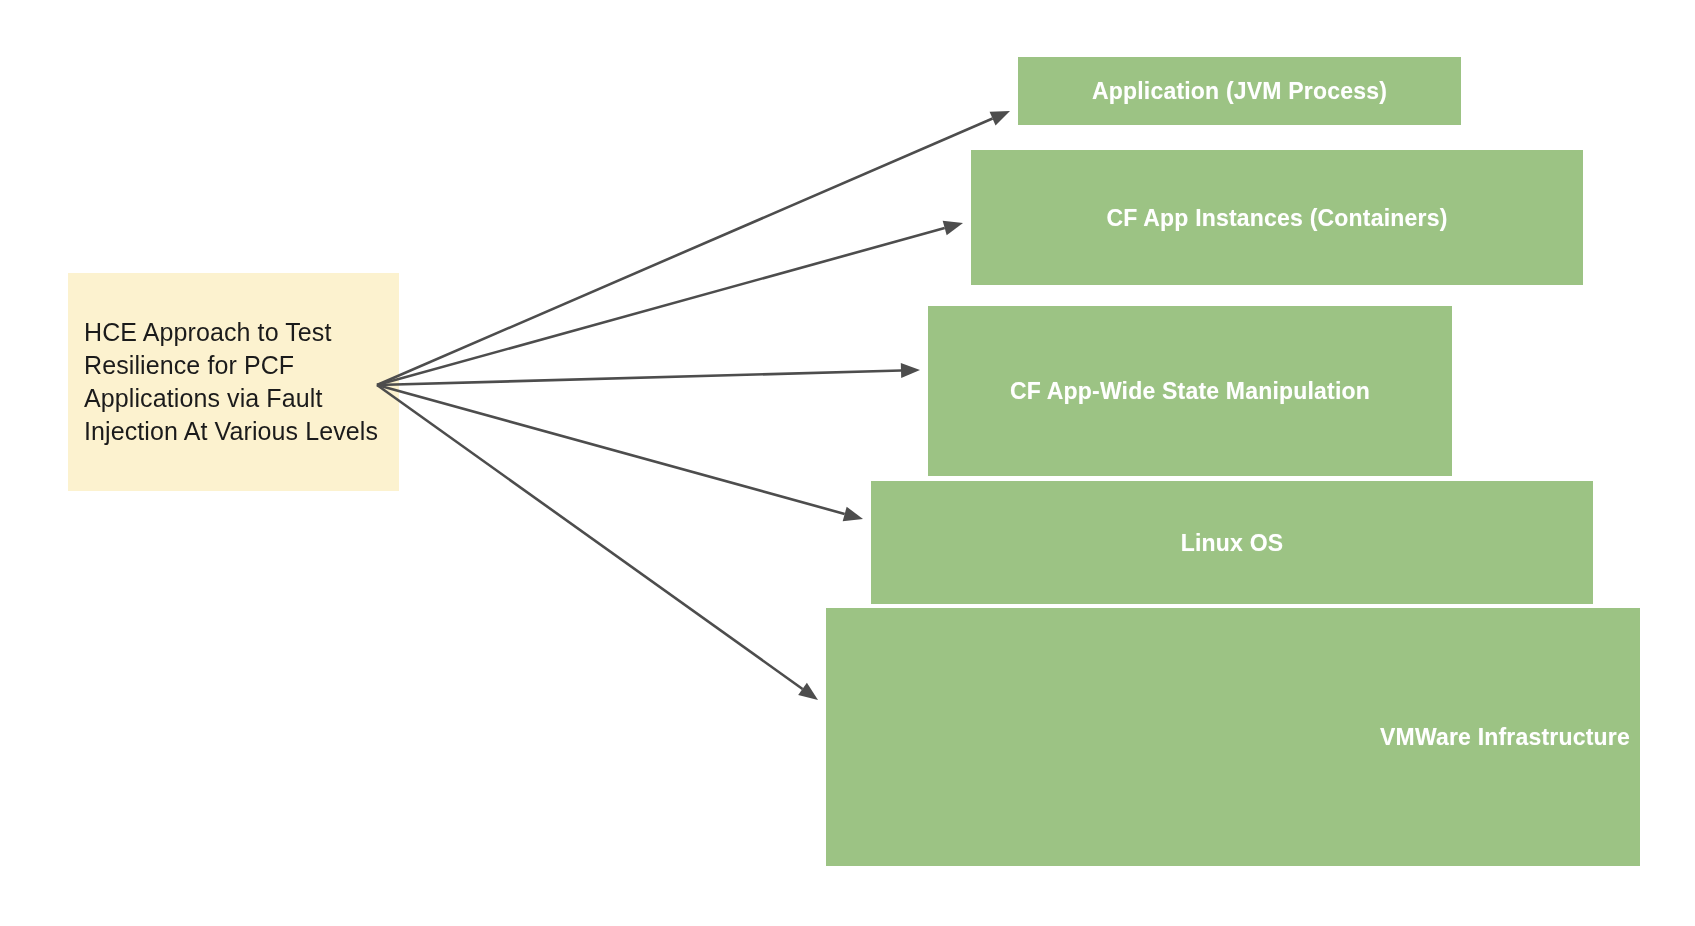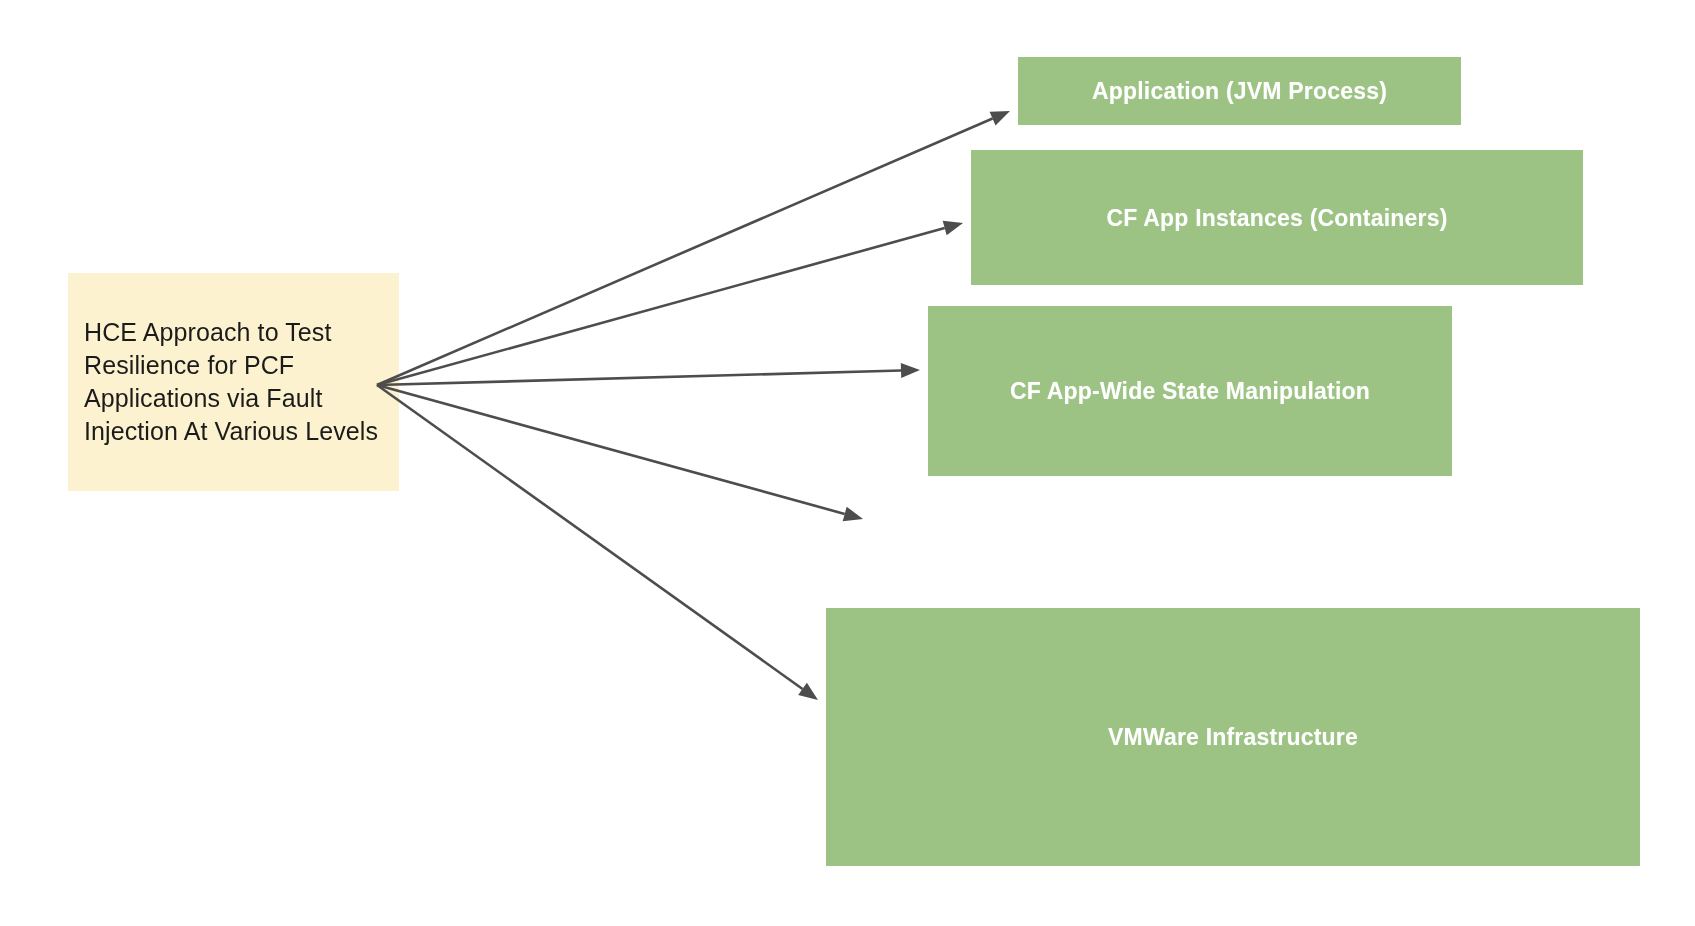--- a/index.html
+++ b/index.html
@@ -82,21 +82,24 @@
 
   <div class="layer-box" style="left: 1018px; top: 57px; width: 443px; height: 68px; background: rgb(156, 195, 132);">
     <span class="layer-label">Application (JVM Process)</span>
   </div>
   <div class="layer-box" style="left: 971px; top: 150px; width: 612px; height: 135px; background: rgb(156, 195, 132);">
     <span class="layer-label">CF App Instances (Containers)</span>
   </div>
   <div class="layer-box" style="left: 928px; top: 306px; width: 524px; height: 170px; background: rgb(156, 195, 132);">
     <span class="layer-label">CF App-Wide State Manipulation</span>
   </div>
-  <div class="layer-box" style="left: 826px; top: 608px; width: 814px; height: 258px; background: rgb(156, 195, 132);">
+  <div class="layer-box" style="left: 871px; top: 481px; width: 722px; height: 123px; background: rgb(156, 195, 132);">
+    <span class="layer-label">Linux OS</span>
+  </div>
+  <div class="layer-box" style="left: 826px; top: 608px; width: 814px; height: 258px; background: rgb(156, 195, 132); justify-content: flex-end;">
     <span class="layer-label">VMWare Infrastructure</span>
   </div>
 
   <svg id="arrows-layer" viewBox="0 0 1695 926" xmlns="http://www.w3.org/2000/svg">
       <g>
         <line x1="377" y1="385" x2="992.5634296587364" y2="118.54758337046799" stroke="#4d4d4d" stroke-width="2.6" stroke-linecap="butt"></line>
         <polygon points="1010,111 995.5427388839211,125.4304400841247 989.5841204335517,111.66472665681128" fill="#4d4d4d"></polygon>
       </g>
       <g>
         <line x1="377" y1="385" x2="944.6869055123008" y2="228.0626643464288" stroke="#4d4d4d" stroke-width="2.6" stroke-linecap="butt"></line>

